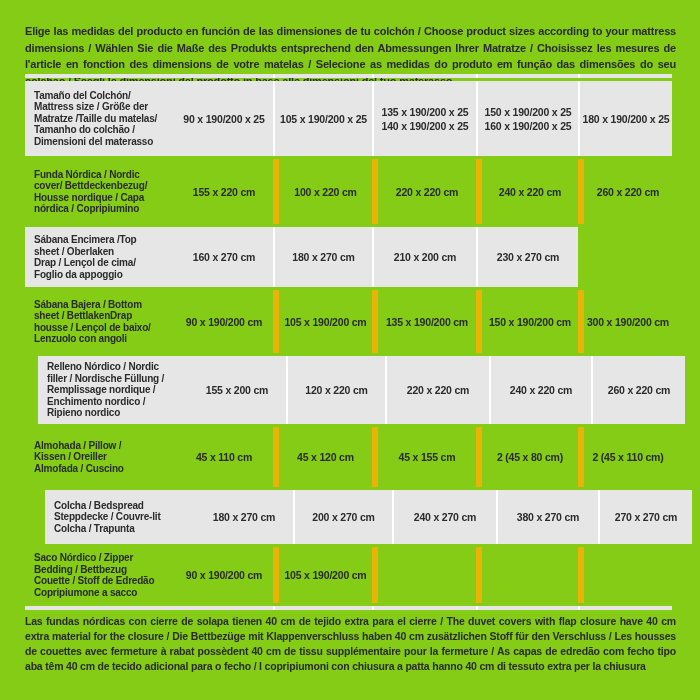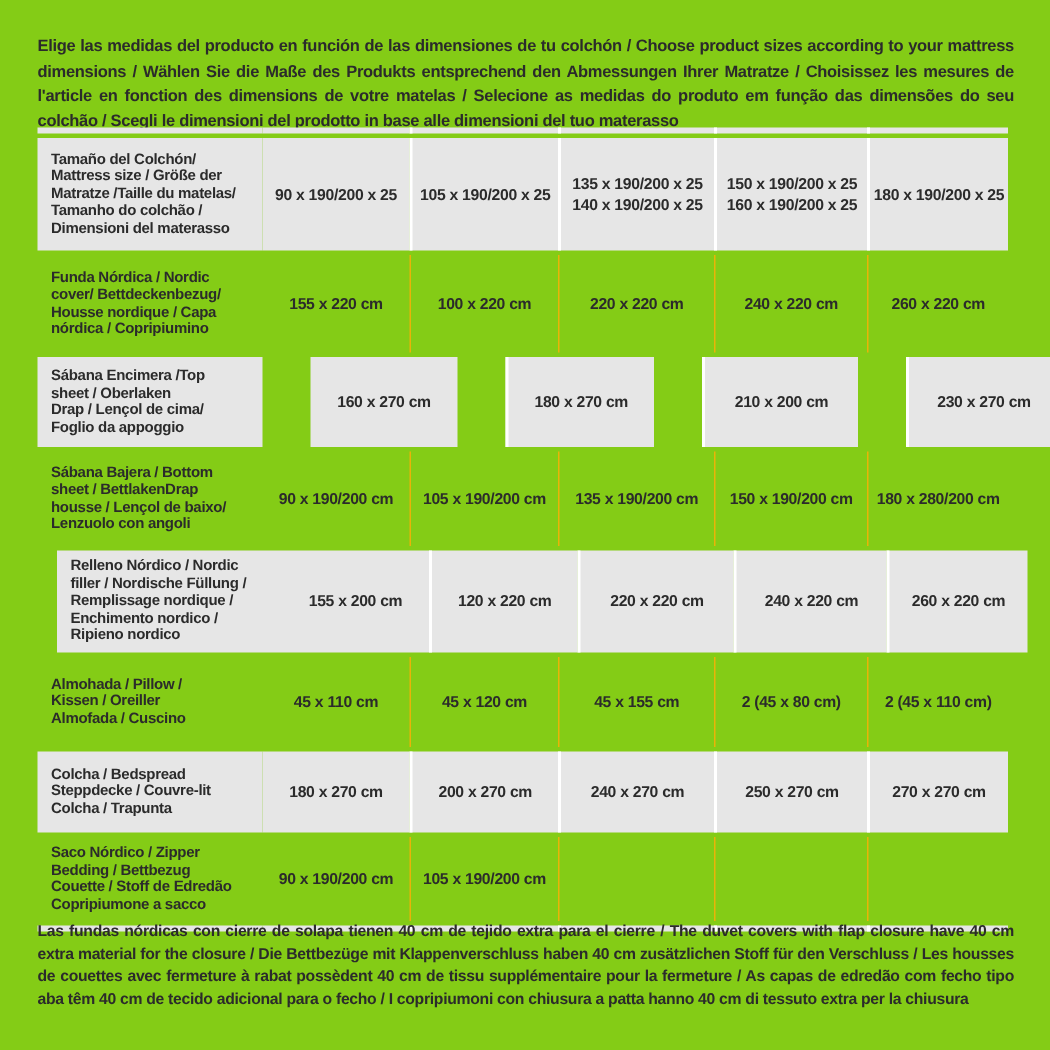--- a/index.html
+++ b/index.html
@@ -5,47 +5,47 @@
   html,body{margin:0;padding:0;background:#fff;}
   .page{
     position:relative;width:700px;height:700px;background:#84cc16;overflow:hidden;
     font-family:"Liberation Sans",sans-serif;color:#2b2b2b;
   }
   .intro{
     position:absolute;left:25px;top:12px;width:651px;
     font-size:11px;font-weight:bold;line-height:16.5px;
     text-align:justify;letter-spacing:-0.2px;
   }
-  .size-table{position:absolute;left:25px;top:85px;width:647px;}
+  .size-table{position:absolute;left:25px;top:74px;width:647px;}
   .trow,.strip{
     display:grid;
     grid-template-columns:150px 98px 99px 104px 102px 94px;
     margin-bottom:3px;
   }
   .strip{height:4px;}
   .strip .cell{background:#e6e6e6;}
   .cell{display:flex;align-items:center;min-width:0;}
   .trow.gray .cell{background:#e6e6e6;}
   
   .strip .cell:nth-child(n+3){border-left:2px solid #ffffff;}
   .trow.gray .cell:nth-child(n+3){border-left:2px solid #ffffff;}
-  .trow.white .cell:nth-child(n+3){border-left:1px solid #eab308;}
+  .trow.white .cell:nth-child(n+3){border-left:6px solid #eab308;}
   .cell.label{
     padding:5px 4px 5px 9px;
     font-size:10px;font-weight:bold;line-height:11.5px;
     letter-spacing:-0.2px;white-space:pre-line;
   }
   .cell.val{
     justify-content:center;text-align:center;
     font-size:10.5px;font-weight:bold;line-height:14px;
     letter-spacing:-0.2px;white-space:pre-line;
   }
-  .r1{min-height:75px;} .r2{min-height:65px;} .r3{min-height:60px;gap:32px;}
+  .r1{min-height:75px;} .r2{min-height:65px;} .r3{min-height:60px;}
   .r4{min-height:63px;} .r5{min-height:68px;padding-left:13px;} .r6{min-height:60px;}
-  .r7{min-height:54px;} .r8{min-height:56px;}
+  .r7{min-height:54px;margin-left:20px;} .r8{min-height:56px;}
   .footnote{
     position:absolute;left:25px;top:603px;width:651px;
     font-size:10.5px;font-weight:bold;line-height:15px;
     text-align:justify;letter-spacing:-0.2px;
   }
 </style>
 </head>
 <body>
 
 <div class="page">
@@ -103,21 +103,21 @@
 
     <div class="trow white r4">
       <div class="cell label">Sábana Bajera / Bottom
 sheet / BettlakenDrap
 housse / Lençol de baixo/
 Lenzuolo con angoli</div>
       <div class="cell val">90 x 190/200 cm</div>
       <div class="cell val">105 x 190/200 cm</div>
       <div class="cell val">135 x 190/200 cm</div>
       <div class="cell val">150 x 190/200 cm</div>
-      <div class="cell val">180 x 280/200 cm</div>
+      <div class="cell val">300 x 190/200 cm</div>
     </div>
 
     <div class="trow gray r5">
       <div class="cell label">Relleno Nórdico / Nordic
 filler / Nordische Füllung /
 Remplissage nordique /
 Enchimento nordico /
 Ripieno nordico</div>
       <div class="cell val">155 x 200 cm</div>
       <div class="cell val">120 x 220 cm</div>
@@ -137,21 +137,21 @@
       <div class="cell val">2 (45 x 110 cm)</div>
     </div>
 
     <div class="trow gray r7">
       <div class="cell label">Colcha / Bedspread
 Steppdecke / Couvre-lit
 Colcha / Trapunta</div>
       <div class="cell val">180 x 270 cm</div>
       <div class="cell val">200 x 270 cm</div>
       <div class="cell val">240 x 270 cm</div>
-      <div class="cell val">250 x 270 cm</div>
+      <div class="cell val">380 x 270 cm</div>
       <div class="cell val">270 x 270 cm</div>
     </div>
 
     <div class="trow white r8">
       <div class="cell label">Saco Nórdico / Zipper
 Bedding / Bettbezug
 Couette  / Stoff de Edredão
 Copripiumone a sacco</div>
       <div class="cell val">90 x 190/200 cm</div>
       <div class="cell val">105 x 190/200 cm</div>

